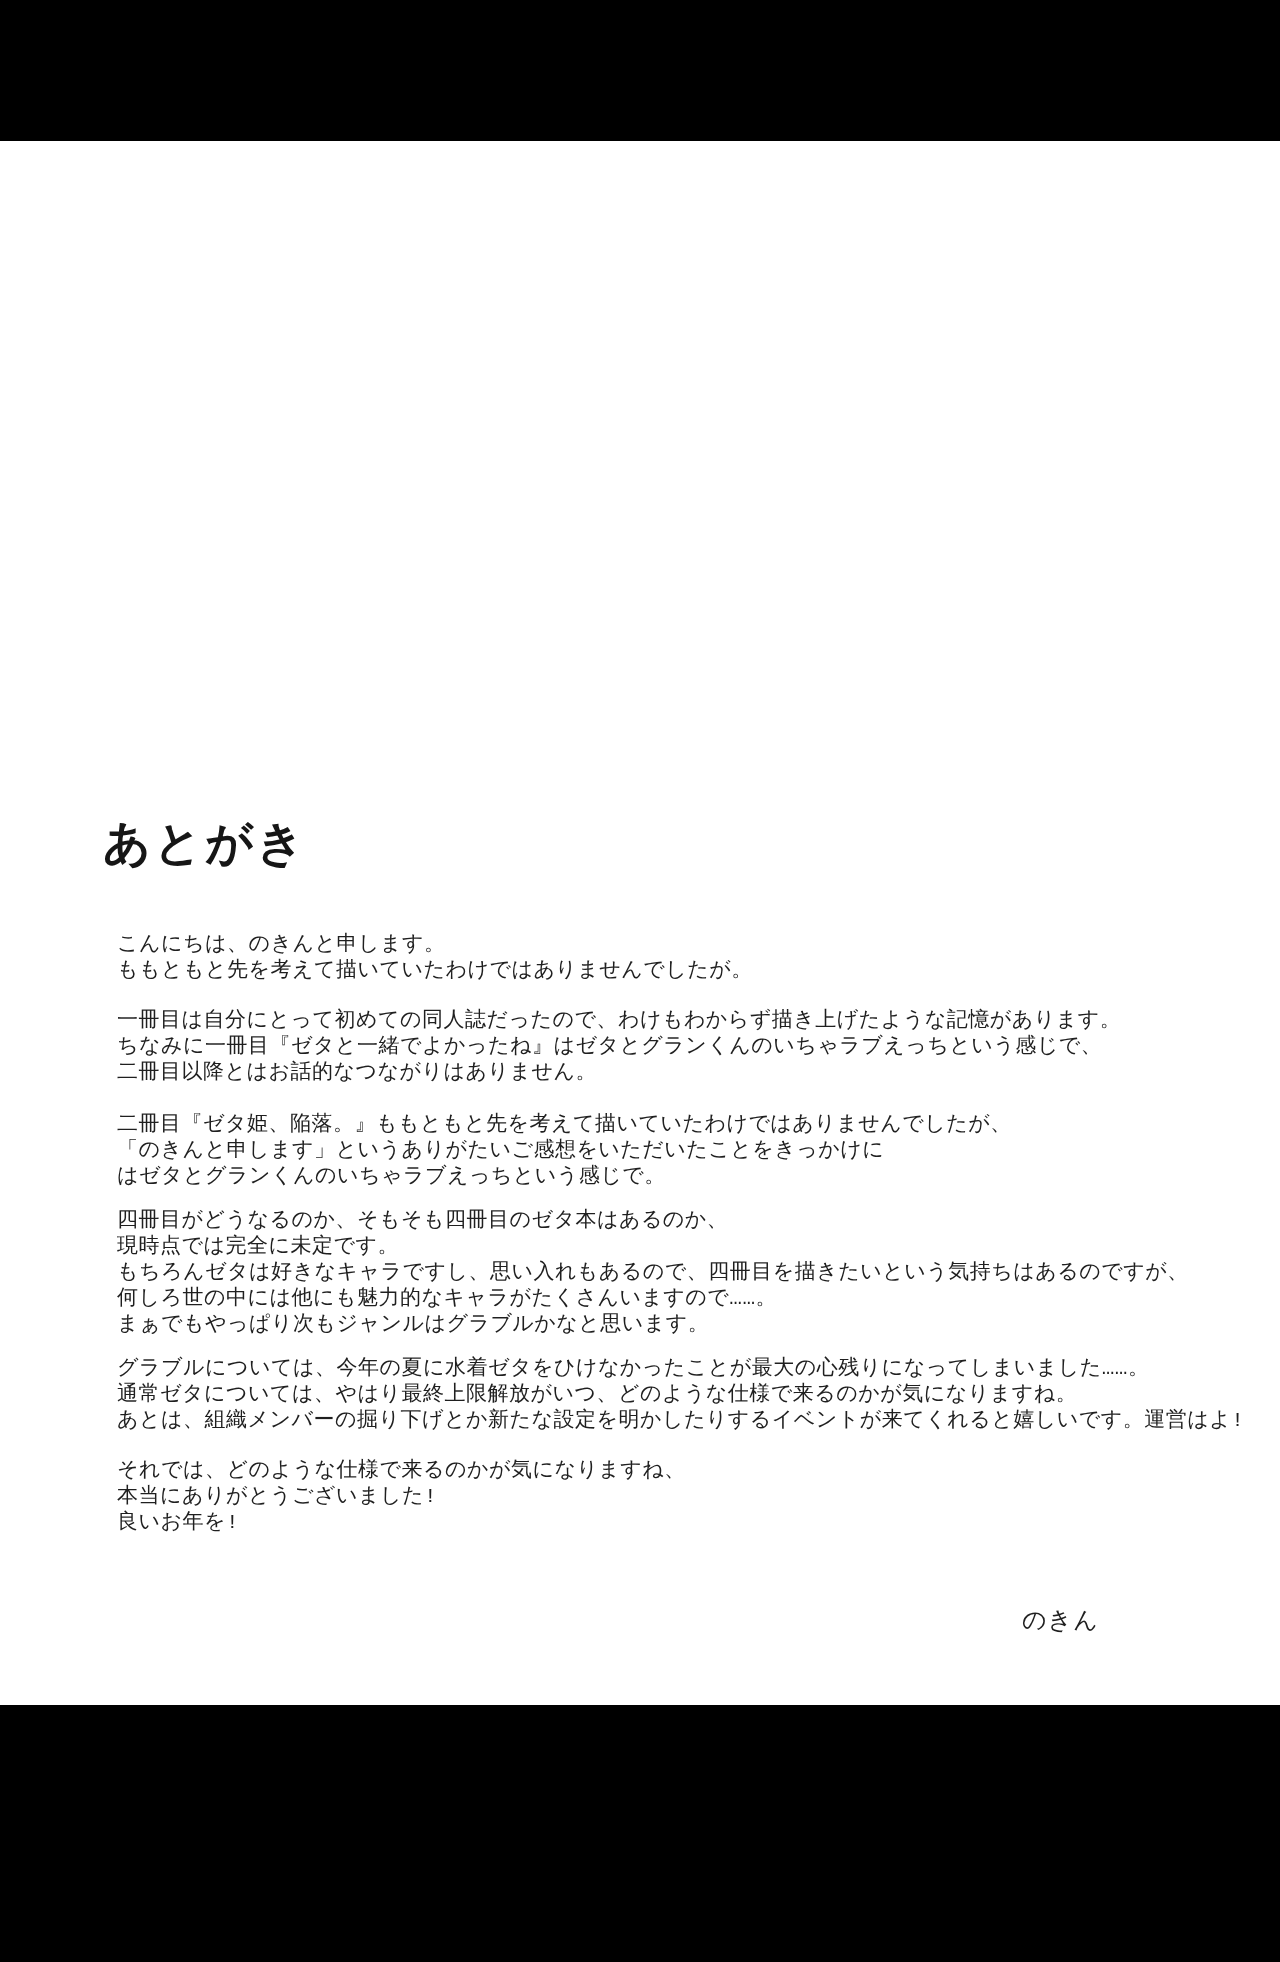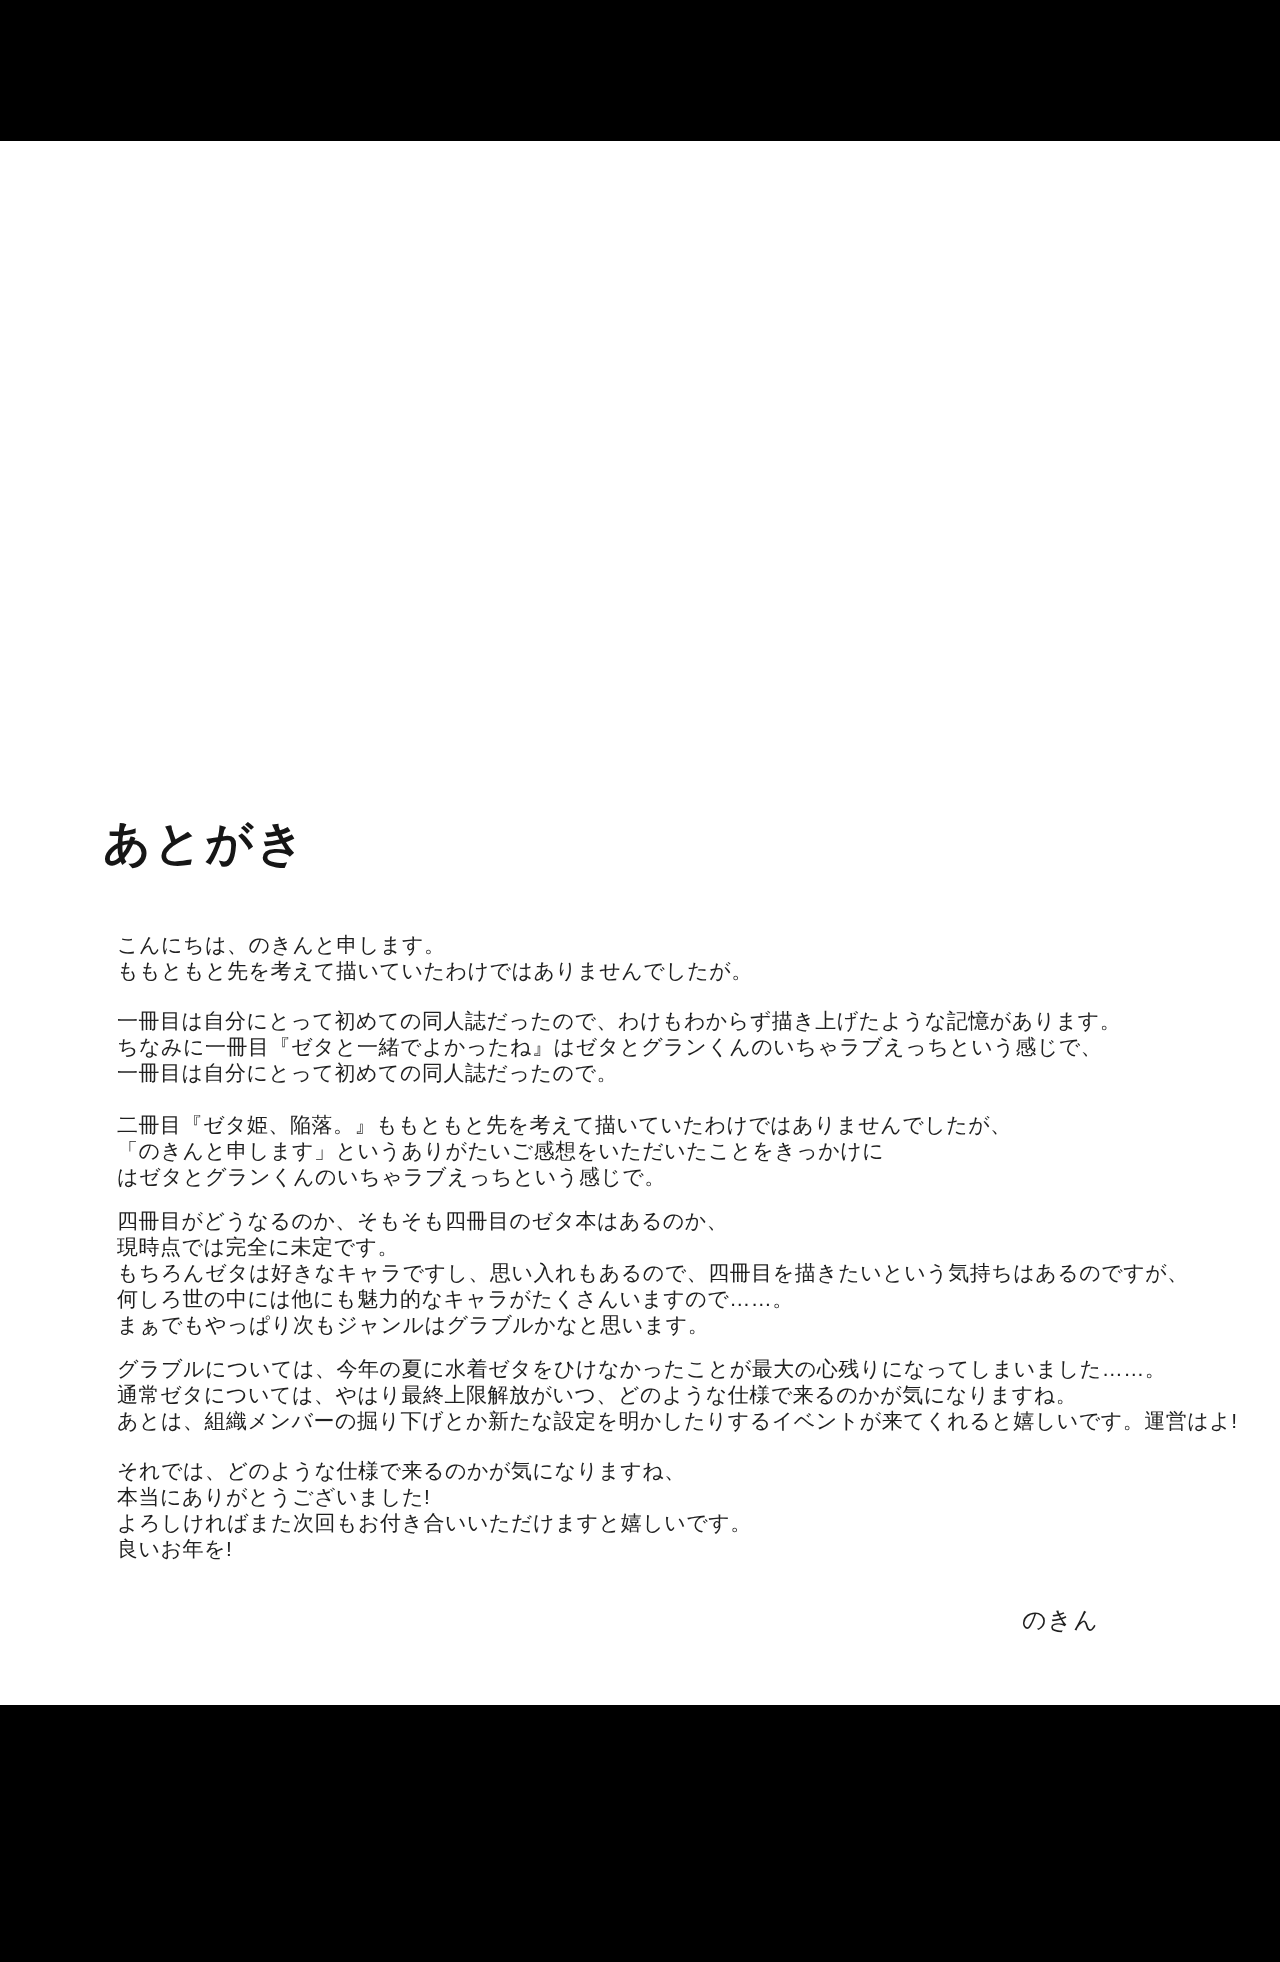--- a/index.html
+++ b/index.html
@@ -6,21 +6,21 @@
     margin: 0;
     padding: 0;
     background: #000;
   }
   .page {
     position: relative;
     width: 1280px;
     height: 1962px;
     background: #f9a8d4;
     overflow: hidden;
-    font-family: Liberation Sans, sans-serif;
+    font-family: Liberation Mono, monospace;
   }
   .paper {
     position: absolute;
     left: 0;
     top: 141px;
     width: 1280px;
     height: 1564px;
     background: #ffffff;
   }
   .page-title {
@@ -78,21 +78,21 @@
   <h1 class="page-title">あとがき</h1>
 
   <div class="para p1">
     <div>こんにちは、のきんと申します。</div>
     <div>ももともと先を考えて描いていたわけではありませんでしたが。</div>
   </div>
 
   <div class="para p2">
     <div>一冊目は自分にとって初めての同人誌だったので、わけもわからず描き上げたような記憶があります。</div>
     <div>ちなみに一冊目『ゼタと一緒でよかったね』はゼタとグランくんのいちゃラブえっちという感じで、</div>
-    <div>一冊目は自分にとって初めての同人誌だったので。</div>
+    <div>二冊目以降とはお話的なつながりはありません。</div>
   </div>
 
   <div class="para p3">
     <div>二冊目『ゼタ姫、陥落。』ももともと先を考えて描いていたわけではありませんでしたが、</div>
     <div>「のきんと申します」というありがたいご感想をいただいたことをきっかけに</div>
     <div>はゼタとグランくんのいちゃラブえっちという感じで。</div>
   </div>
 
   <div class="para p4">
     <div>四冊目がどうなるのか、そもそも四冊目のゼタ本はあるのか、</div>
@@ -104,18 +104,17 @@
 
   <div class="para p5">
     <div>グラブルについては、今年の夏に水着ゼタをひけなかったことが最大の心残りになってしまいました……。</div>
     <div>通常ゼタについては、やはり最終上限解放がいつ、どのような仕様で来るのかが気になりますね。</div>
     <div>あとは、組織メンバーの掘り下げとか新たな設定を明かしたりするイベントが来てくれると嬉しいです。運営はよ!</div>
   </div>
 
   <div class="para p6">
     <div>それでは、どのような仕様で来るのかが気になりますね、</div>
     <div>本当にありがとうございました!</div>
-    <div>よろしければまた次回もお付き合いいただけますと嬉しいです。</div>
     <div>良いお年を!</div>
   </div>
 
   <div class="signature">のきん</div>
 </div>
 
 </body></html>

